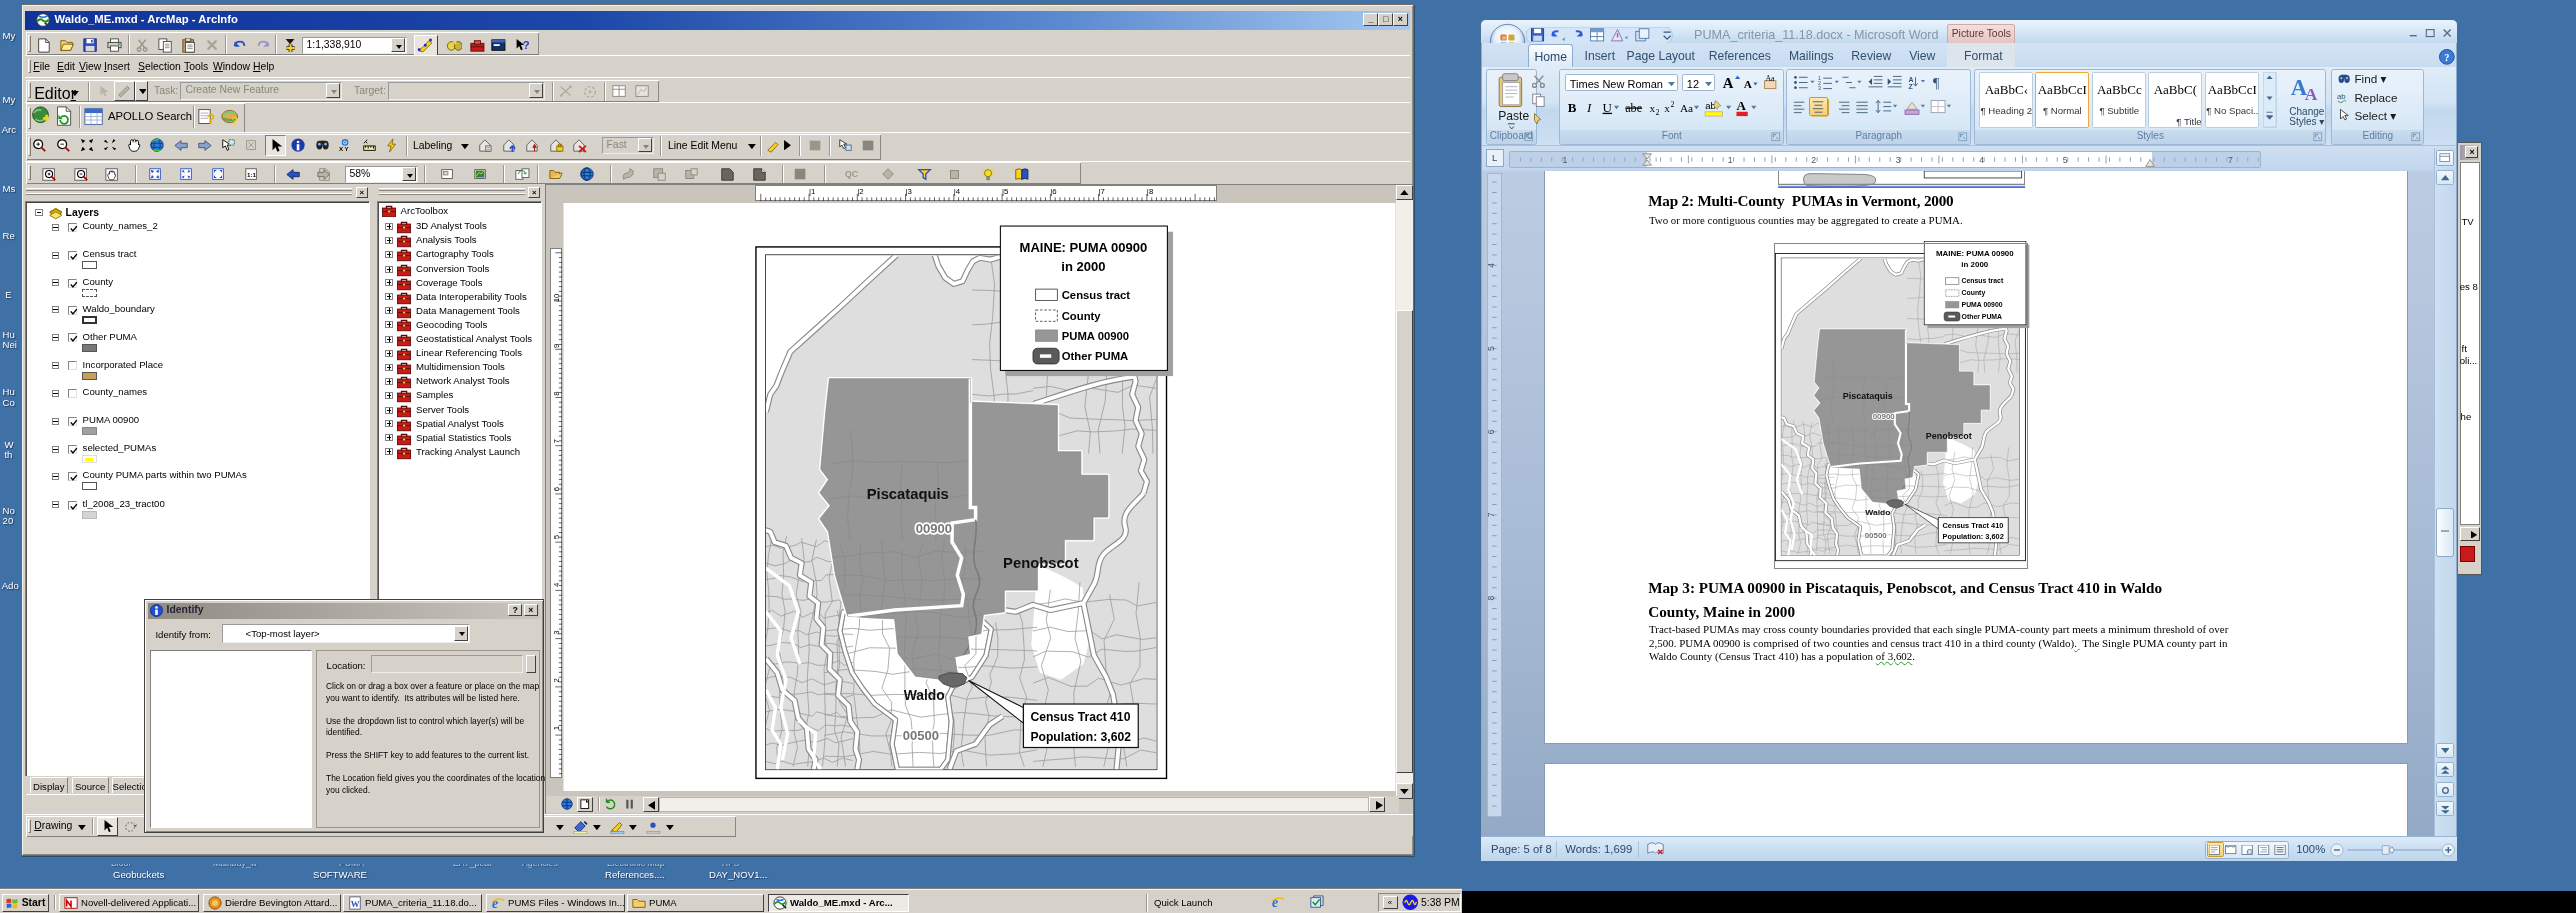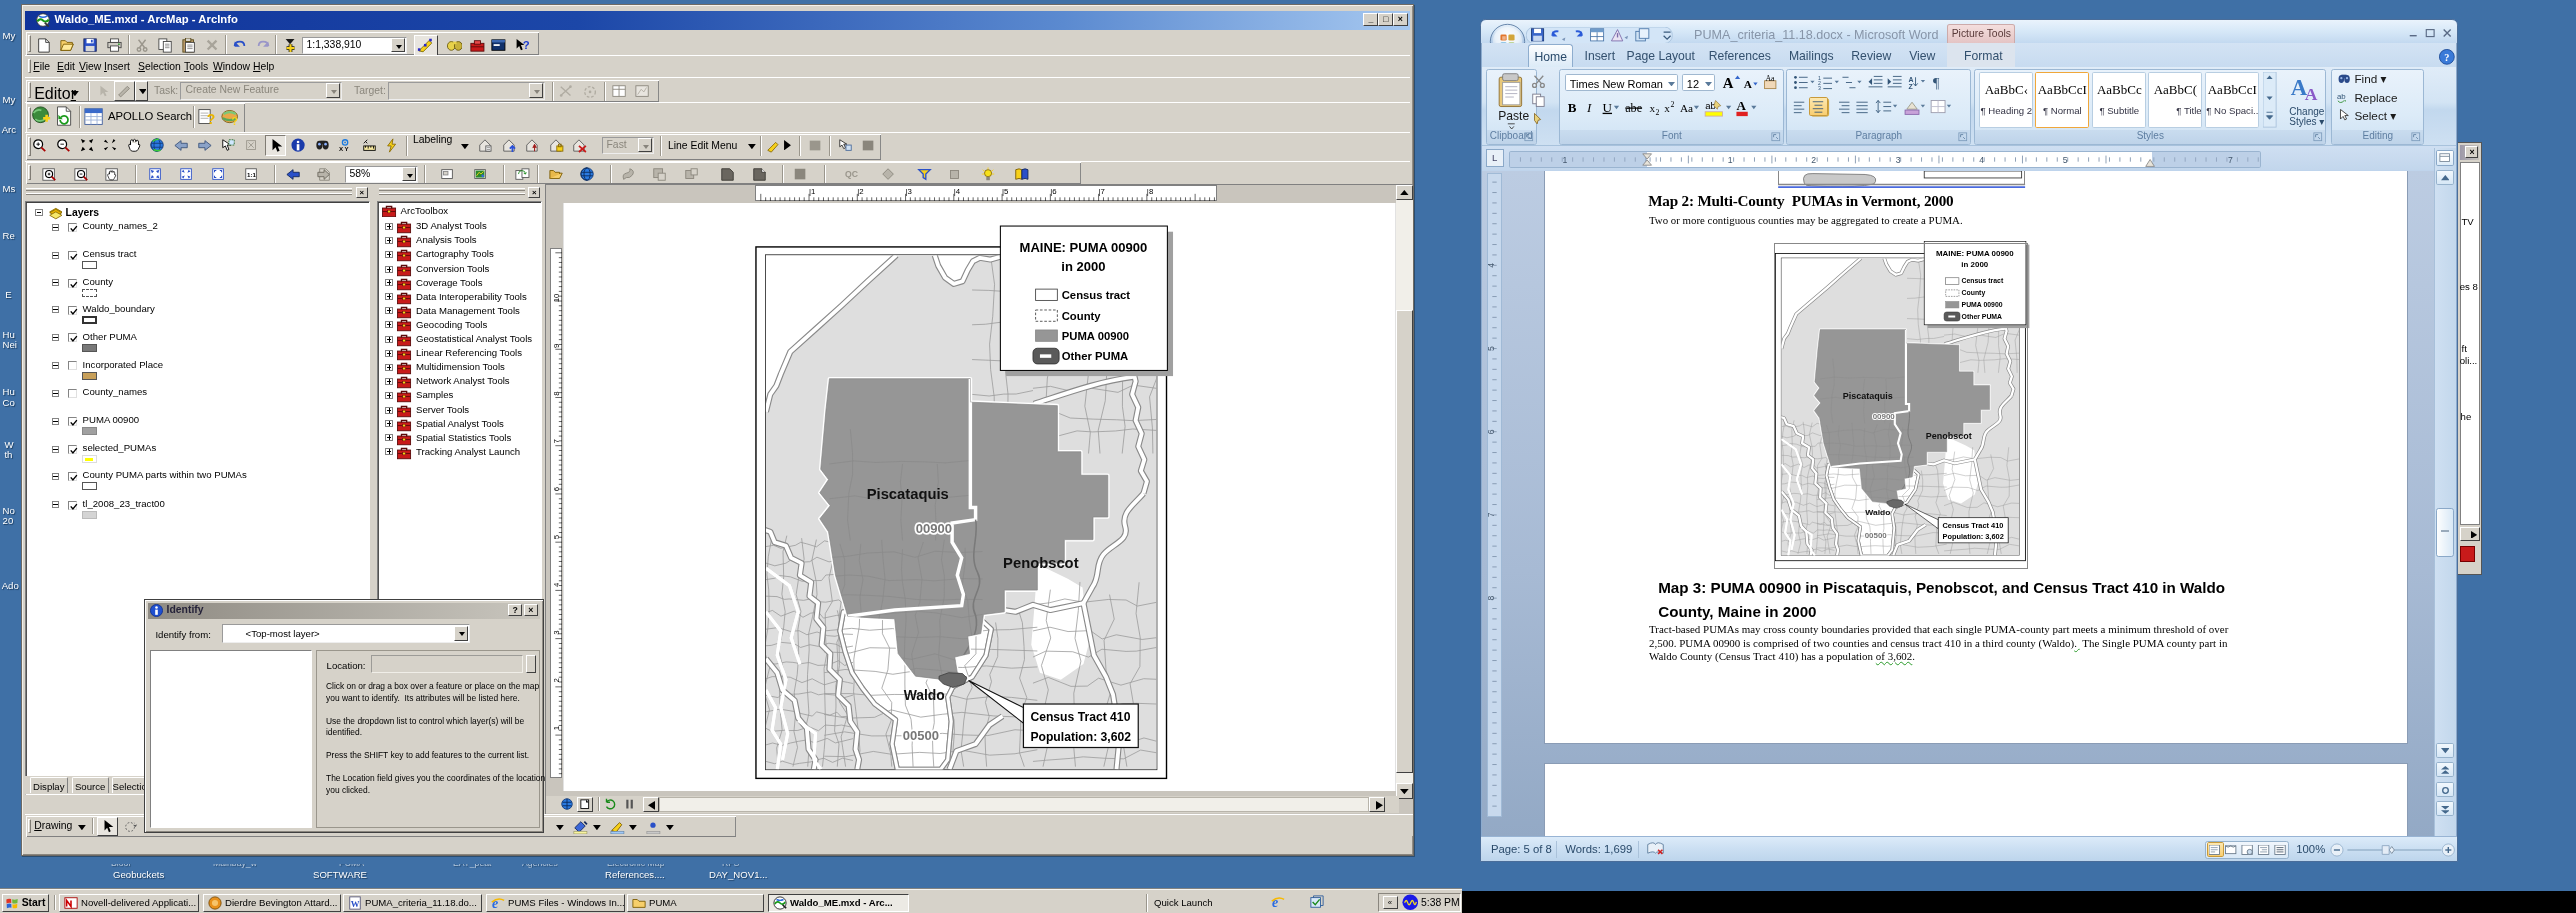--- a/index.html
+++ b/index.html
@@ -386,21 +386,21 @@
       <div style="position:absolute;left:554px;top:52px;width:54px;height:56px;background:#fff;border:1.7px solid #f0a73a;border-radius:1.7px;">
         <div style="text-align:center;font-size:13px;font-family:'Liberation Serif',serif;margin-top:8.7px;white-space:nowrap;overflow:hidden;">AaBbCcI</div>
         <div style="text-align:center;font-size:9.6px;color:#334;margin-top:7px;white-space:nowrap;overflow:hidden;">¶ Normal</div>
       </div>
       <div style="position:absolute;left:611px;top:52px;width:54px;height:56px;background:#fff;border:0.9px solid #b8cee2;border-radius:1.7px;">
         <div style="text-align:center;font-size:13px;font-family:'Liberation Serif',serif;margin-top:8.7px;white-space:nowrap;overflow:hidden;">AaBbCc</div>
         <div style="text-align:center;font-size:9.6px;color:#334;margin-top:7px;white-space:nowrap;overflow:hidden;">¶ Subtitle</div>
       </div>
       <div style="position:absolute;left:667px;top:52px;width:54px;height:56px;background:#fff;border:0.9px solid #b8cee2;border-radius:1.7px;">
         <div style="text-align:center;font-size:13px;font-family:'Liberation Serif',serif;margin-top:8.7px;white-space:nowrap;overflow:hidden;">AaBbC(</div>
-        <div style="text-align:center;font-size:9.6px;color:#334;margin-top:7px;white-space:nowrap;overflow:hidden;padding-left:27px;">¶ Title</div>
+        <div style="text-align:center;font-size:9.6px;color:#334;margin-top:18px;white-space:nowrap;overflow:hidden;padding-left:27px;">¶ Title</div>
       </div>
       <div style="position:absolute;left:724px;top:52px;width:54px;height:56px;background:#fff;border:0.9px solid #b8cee2;border-radius:1.7px;">
         <div style="text-align:center;font-size:13px;font-family:'Liberation Serif',serif;margin-top:8.7px;white-space:nowrap;overflow:hidden;">AaBbCcI</div>
         <div style="text-align:center;font-size:9.6px;color:#334;margin-top:7px;white-space:nowrap;overflow:hidden;">¶ No Spaci...</div>
       </div>
       <svg style="position:absolute;left:782px;top:52px" width="14" height="56" viewBox="0 0 16 64">
         <rect x="0" y="0" width="15" height="63" fill="#dcebf8" stroke="#a8c2dc"></rect>
         <path d="M4 8 l3.5-4 3.5 4 z" fill="#44688c"></path>
         <path d="M4 28 l3.5 4 3.5-4 z" fill="#44688c"></path>
         <path d="M4 46 h7 M4 50 l3.5 4 3.5-4 z" stroke="#44688c" fill="#44688c"></path>
@@ -612,21 +612,21 @@
           <rect x="168" y="0" width="112" height="8" fill="#fff" stroke="#333"></rect>
           <line x1="0" y1="15.5" x2="284" y2="15.5" stroke="#888" stroke-width="1.5"></line>
           <line x1="0" y1="18.5" x2="284" y2="18.5" stroke="#4a6adf" stroke-width="2"></line>
         </svg>
         <div style="position:absolute;left:166px;top:21px;font-family:'Liberation Serif',serif;font-size:15.2px;font-weight:bold;letter-spacing:-0.2px;">Map 2: Multi-County&nbsp; PUMAs in Vermont, 2000</div>
         <div style="position:absolute;left:167px;top:43px;font-family:'Liberation Serif',serif;font-size:11.3px;transform:scaleX(0.96);transform-origin:0 0;">Two or more contiguous counties may be aggregated to create a PUMA.</div>
         <svg style="position:absolute;left:176px;top:57px;" width="507" height="340" viewBox="0 0 957 676" preserveAspectRatio="none">
           <use href="#mapdef"></use>
         </svg>
         <div style="position:absolute;left:292px;top:72px;width:254px;height:326px;border:0.9px solid #888;"></div>
-        <div style="position:absolute;left:166px;top:405px;font-family:Liberation Sans, sans-serif;font-size:15.2px;font-weight:bold;white-space:nowrap;line-height:24.4px;margin-left:10px;">Map 3: PUMA 00900 in Piscataquis, Penobscot, and Census Tract 410 in Waldo<br>County, Maine in 2000</div>
+        <div style="position:absolute;left:166px;top:405px;font-family:Liberation Serif, serif;font-size:15.2px;font-weight:bold;white-space:nowrap;line-height:24.4px;">Map 3: PUMA 00900 in Piscataquis, Penobscot, and Census Tract 410 in Waldo<br>County, Maine in 2000</div>
         <div style="position:absolute;left:167px;top:452px;font-family:'Liberation Serif',serif;font-size:11.3px;width:609px;line-height:13.5px;transform:scaleX(0.97);transform-origin:0 0;">Tract-based PUMAs may cross county boundaries provided that each single PUMA-county part meets a minimum threshold of over 2,500. PUMA 00900 is comprised of two counties and census tract 410 in a third county (Waldo)<span style="text-decoration:underline wavy #2a9a2a 0.9px;">.&nbsp;</span> The Single PUMA county part in Waldo County (Census Tract 410) has a population <span style="text-decoration:underline wavy #2a9a2a 0.9px;">of 3,602</span>.</div>
       </div>
       <div style="position:absolute;right:1.7px;top:128px;width:22px;height:690px;background:linear-gradient(90deg,#cfe0f2,#c2d7ec);border-left:0.9px solid #a8c0da;">
 <div style="position:absolute;left:1.7px;top:1.7px;width:17.4px;height:16.5px;background:linear-gradient(#fdfefe,#dcebf8);border:0.9px solid #8aa8c8;border-radius:1.7px;">
           <svg width="12.2" height="11.3" style="position:absolute;left:1.7px;top:1.7px" viewBox="0 0 14 13">
             <rect x="1" y="2" width="11" height="9" fill="#fff" stroke="#789"></rect>
             <path d="M1 5 h11" stroke="#789"></path>
           </svg>
         </div>
 <div style="position:absolute;left:1.7px;top:22px;width:17.4px;height:15px;background:linear-gradient(#f2f8fd,#d6e7f6);border:0.9px solid #96b2cc;border-radius:1.7px;">
@@ -1091,21 +1091,21 @@
             <line x1="13" y1="9" x2="13" y2="12"></line>
           </g>
         </svg>
       </div>
     <div class="tbtn" style="left:360px;top:131px;">
         <svg width="15" height="15" viewBox="0 0 17 17">
           <path d="M9 1 L3 9 h4 l-2 7 7-9 h-4 z" fill="#f7d11a" stroke="#8a6a00"></path>
         </svg>
       </div>
     <div class="sep" style="left:384px;top:131px;height:20px;"></div>
-    <span style="position:absolute;left:391px;top:129px;font-size:10.4px;">Labeling</span>
+    <span style="position:absolute;left:391px;top:135px;font-size:10.4px;">Labeling</span>
     <svg style="position:absolute;left:439px;top:139px" width="7.8" height="5.2" viewBox="0 0 9 6">
         <path d="M0 0 h9 l-4.5 6 z" fill="#000"></path>
       </svg>
     <div class="tbtn" style="left:453px;top:131px;">
         <svg width="16.5" height="15" viewBox="0 0 19 17">
           <path d="M2 8 l6-6 6 6 v7 H2 z" fill="#e8e5df" stroke="#555"></path>
           <rect x="9" y="9" width="6" height="6" fill="#fff" stroke="#555"></rect>
           <g stroke="#888">
             <line x1="10" y1="11" x2="14" y2="11"></line>
             <line x1="10" y1="13" x2="14" y2="13"></line>

